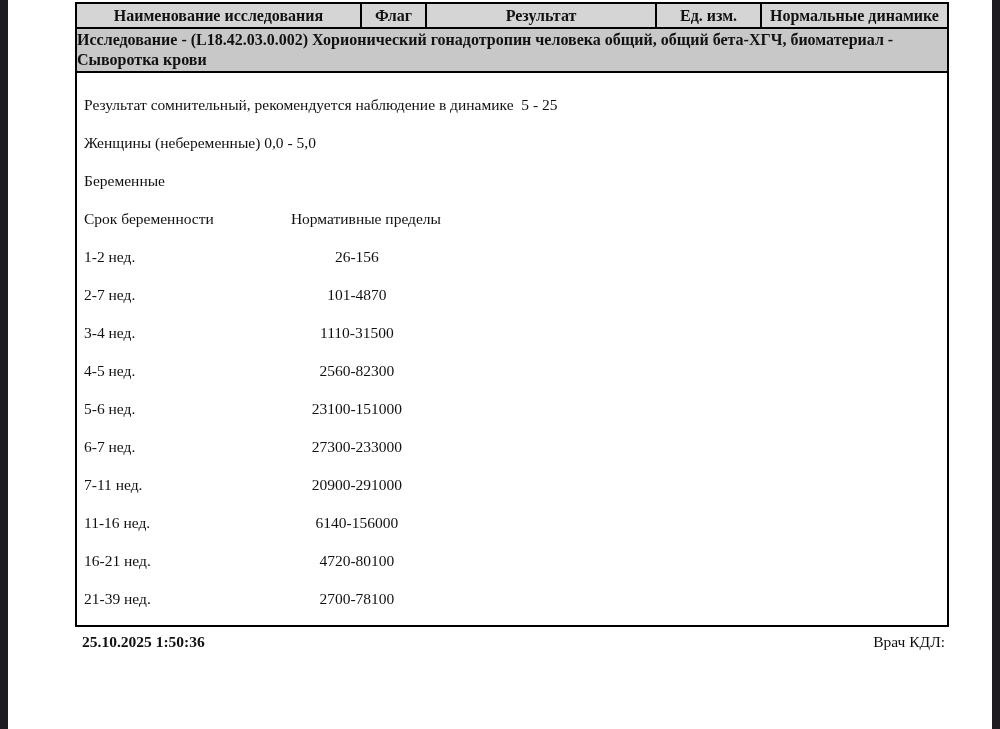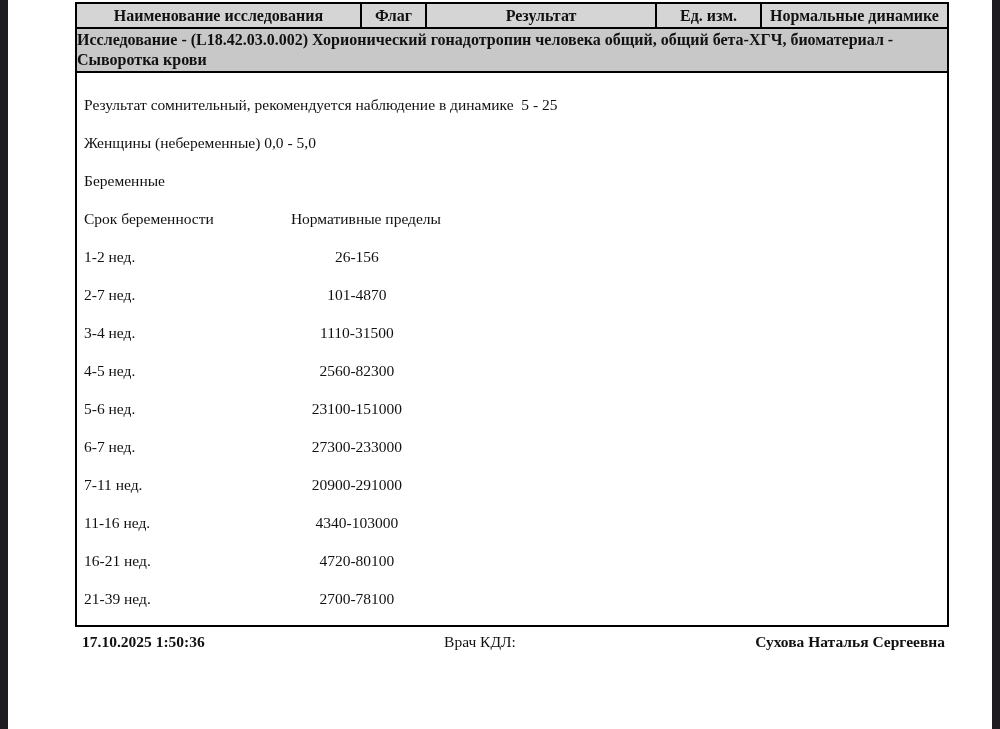--- a/index.html
+++ b/index.html
@@ -150,35 +150,34 @@
               <div class="cline" style="">
             <span class="term">6-7 нед.</span>
             <span class="range">27300-233000</span>
           </div>
               <div class="cline" style="">
             <span class="term">7-11 нед.</span>
             <span class="range">20900-291000</span>
           </div>
               <div class="cline" style="">
             <span class="term">11-16 нед.</span>
-            <span class="range">4340-103000</span>
+            <span class="range">6140-156000</span>
           </div>
               <div class="cline" style="">
             <span class="term">16-21 нед.</span>
             <span class="range">4720-80100</span>
           </div>
               <div class="cline" style="">
             <span class="term">21-39 нед.</span>
             <span class="range">2700-78100</span>
           </div>
             </div>
       </td>
     </tr>
   </tbody>
     </table>
 
   <div class="footer">
-    <span class="bold">17.10.2025 1:50:36</span>
+    <span class="bold">25.10.2025 1:50:36</span>
     <span>Врач КДЛ:</span>
-    <span class="bold">Сухова Наталья Сергеевна</span>
   </div>
 
 </div>
 
 </body></html>

